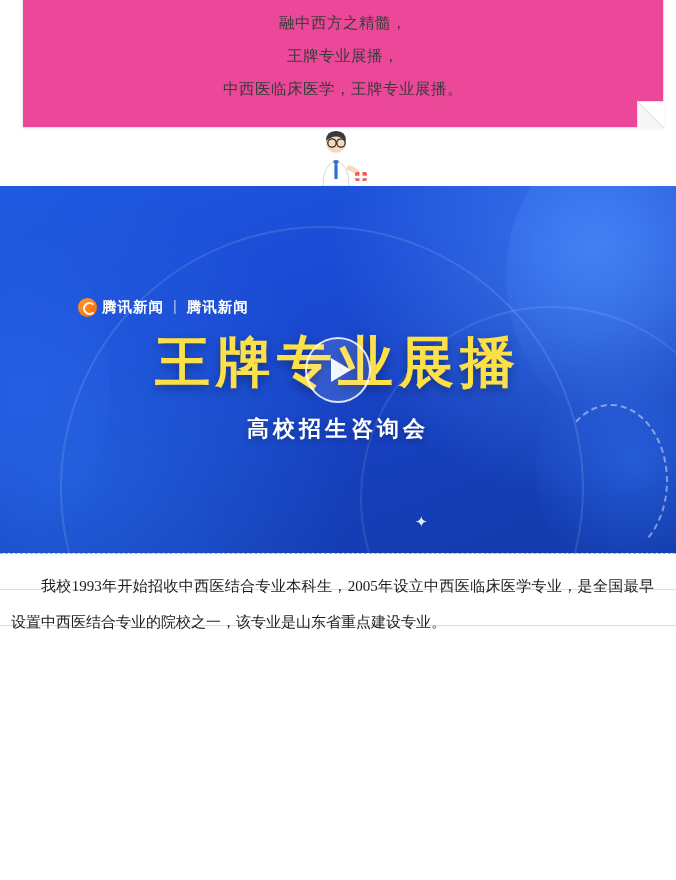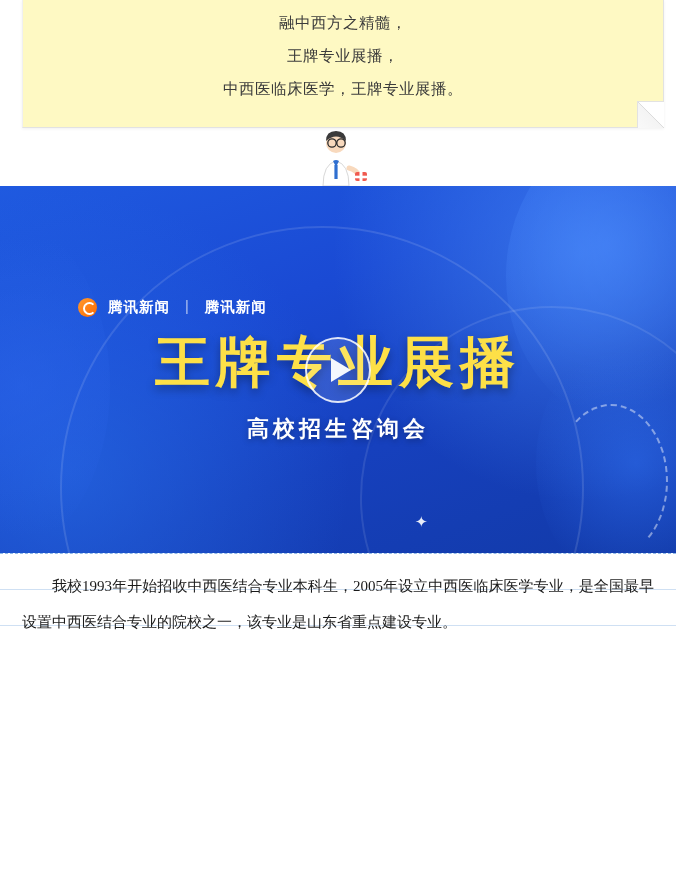--- a/index.html
+++ b/index.html
@@ -13,21 +13,21 @@
     font-family: "Liberation Sans", sans-serif;
     overflow: hidden;
     position: relative;
   }
 
   
   .quote-card {
     position: relative;
     margin: 0 12px 0 22px;
     padding: 6px 0 22px 0;
-    background: #fef9c3;
+    background: #ec4899;
     border-right: 1px solid #e2e2e2;
     border-bottom: 1px solid #e2e2e2;
     border-left: 1px solid #f0f0f0;
     box-shadow: 0 1px 3px rgba(0,0,0,0.06);
     min-height: 104px;
     box-sizing: border-box;
   }
   .quote-line {
     text-align: center;
     color: #3b3b3b;
@@ -88,21 +88,21 @@
   }
   .swoosh.s1 { width: 520px; height: 520px; left: 60px; top: 40px; border-color: rgba(255,255,255,0.12); }
   .swoosh.s2 { width: 380px; height: 380px; left: 360px; top: 120px; border-color: rgba(255,255,255,0.10); }
 
   .tx-logo {
     position: absolute;
     left: 78px;
     top: 112px;
     display: flex;
     align-items: flex-start;
-    gap: 11px;
+    gap: 5px;
   }
   .tx-badge {
     width: 19px; height: 19px; border-radius: 50%;
     background: linear-gradient(135deg,#ff9a2e,#ff6a00);
     position: relative;
   }
   .tx-badge::after {
     content: "";
     position: absolute; left: 5px; top: 4px;
     width: 9px; height: 9px;
@@ -184,21 +184,21 @@
     height: 150px;
     border: 2px dashed rgba(255,255,255,0.45);
     border-radius: 50%;
     border-left-color: transparent;
     border-bottom-color: transparent;
   }
 
   
   .content {
     border-top: 1px dashed #8fb9e8;
-    padding: 14px 22px 8px 22px;
+    padding: 14px 22px 8px 11px;
     background: #ffffff;
   }
   .para {
     color: #1a1a1a;
     font-size: 15px;
     line-height: 36px;
     text-align: justify;
     text-indent: 2em;
     margin: 0 0 2px 0;
     font-family: "Liberation Serif", serif;

